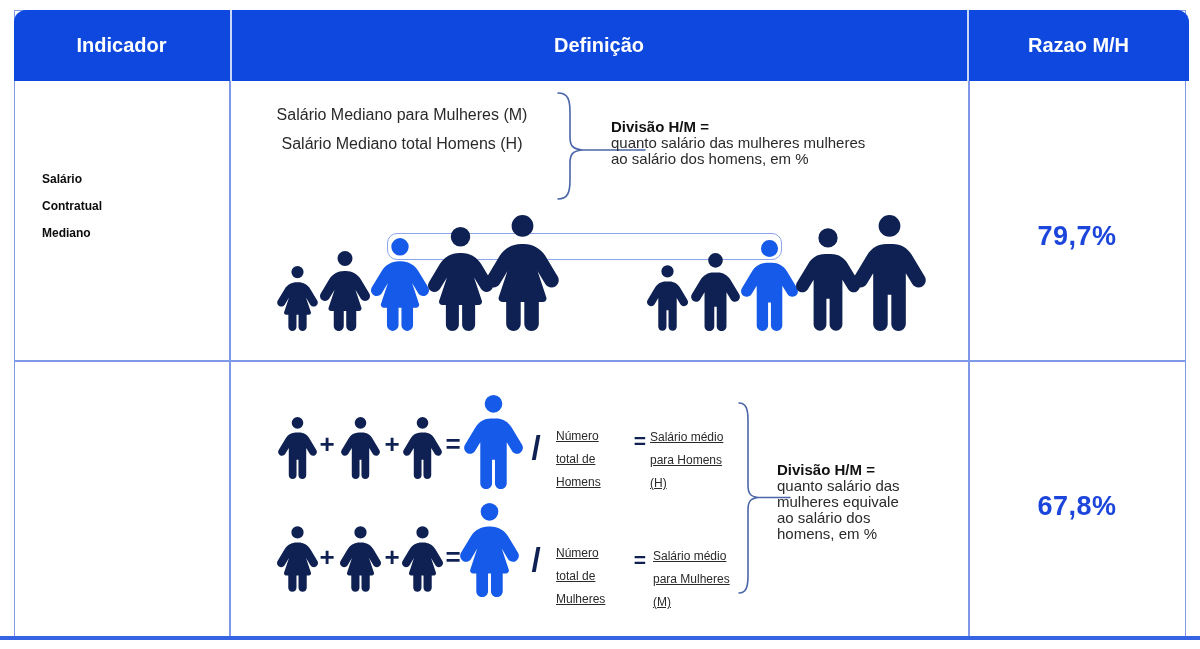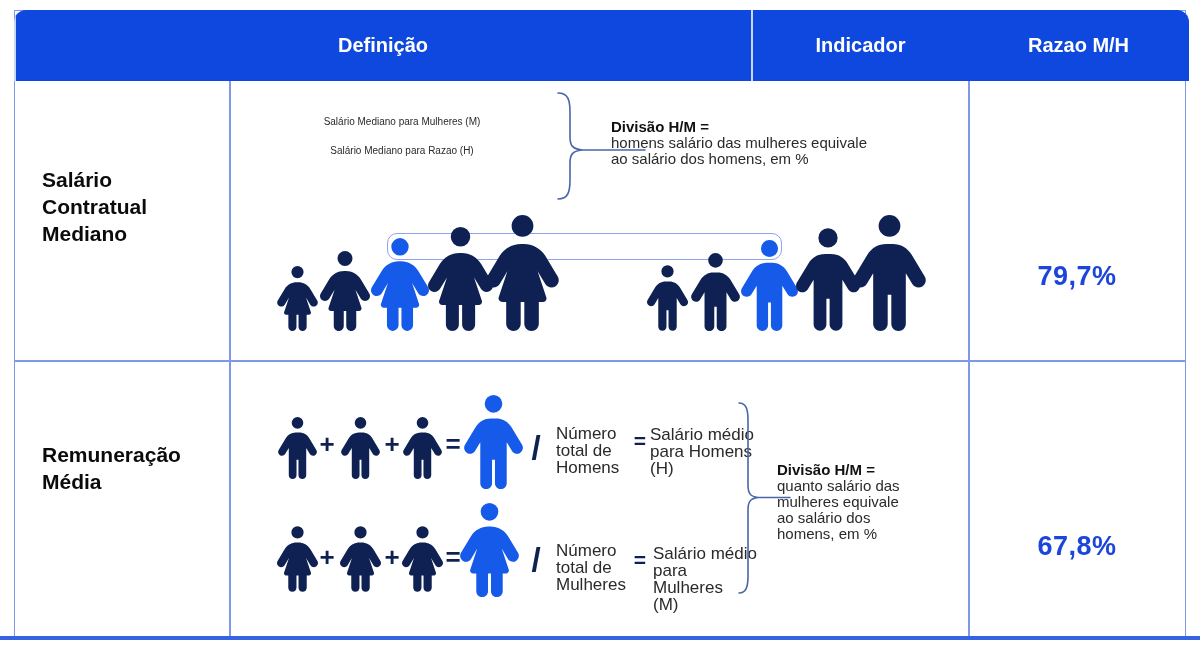--- a/index.html
+++ b/index.html
@@ -16,75 +16,73 @@
          background:var(--header-bg);border-radius:12px 12px 0 0;display:flex;overflow:hidden;}
   .th{display:flex;align-items:center;justify-content:center;color:var(--header-text);
       font-weight:bold;font-size:20px;box-sizing:border-box;}
   .th1{width:216px;}
   .th2{width:739px;border-left:2px solid #C9D6F5;border-right:2px solid #C9D6F5;}
   .th3{flex:1;text-align:center;}
   .vline{position:absolute;top:70px;bottom:0;width:1.5px;background:var(--border);}
   .hline{position:absolute;left:0;right:0;top:349px;height:1.5px;background:var(--border);}
   .bottom-bar{position:absolute;left:0;top:636px;width:1200px;height:3.5px;background:var(--bottom-bar);}
 
-  .row-label{position:absolute;left:42px;font-weight:bold;font-size:21px;line-height:27px;
+  .row-label{position:absolute;left:42px;font-weight:bold;font-size:12px;line-height:27px;
              color:var(--label-text);white-space:pre-line;}
-  .median-lines{position:absolute;left:237px;top:107px;width:330px;text-align:center;
-                font-size:10px;color:var(--body-text);}
+  .median-lines{position:absolute;left:237px;top:100px;width:330px;text-align:center;
+                font-size:16px;color:var(--body-text);}
   .median-lines div{line-height:29px;}
   .division{position:absolute;text-align:left;font-size:15px;line-height:16px;color:var(--body-text);}
   .division-title{font-weight:bold;color:#111;}
   .division-text{white-space:pre-line;}
   .highlight-box{position:absolute;left:387px;top:233px;width:393px;height:25px;
                  border:1.5px solid var(--highlight-box-border);border-radius:10px;}
   .ratio{position:absolute;left:968px;width:218px;text-align:center;font-weight:bold;
-         font-size:27px;color:var(--ratio-text);letter-spacing:.5px;margin-top:40px;}
+         font-size:27px;color:var(--ratio-text);letter-spacing:.5px;}
   .op{position:absolute;transform:translate(-50%,-50%);font-weight:bold;color:var(--icon-dark);}
   .op26{font-size:26px;} .op33{font-size:33px;} .op21{font-size:21px;}
-  .small-block{position:absolute;font-size:17px;line-height:17px;color:var(--body-text);
-               white-space:pre-line;}
+  .small-block{position:absolute;font-size:12px;line-height:23px;color:var(--body-text);
+               white-space:pre-line;text-decoration:underline;}
   .centered{text-align:left;}
   .brace{position:absolute;}
   .brace path{stroke:var(--brace);stroke-width:1.6;fill:none;stroke-linecap:round;}
 </style>
 </head>
 <body>
 
 <div class="stage" id="stage">
 
   <div class="tbl">
     <div class="thead">
+      <div class="th th1">Indicador</div>
       <div class="th th2">Definição</div>
-      <div class="th th1">Indicador</div>
       <div class="th th3">Razao M/H</div>
     </div>
     <div class="vline" style="left:214px"></div>
     <div class="vline" style="left:953px"></div>
     <div class="hline"></div>
   </div>
 
   <div class="row-label" style="top:166px">Salário
 Contratual
 Mediano</div>
-  <div class="row-label" style="top:441px">Remuneração
-Média</div>
 
   <div class="median-lines">
     <div>Salário Mediano para Mulheres (M)</div>
-    <div>Salário Mediano para Razao (H)</div>
+    <div>Salário Mediano total Homens (H)</div>
   </div>
 
   <svg class="brace" style="left:552px;top:90px" width="96" height="112" viewBox="0 0 96 112">
     <path d="M6,3 C16,3 18,10 18,22 L18,47 C18,55 20,59 30,60 C20,61 18,65 18,73 L18,90 C18,102 16,109 6,109"></path>
     <path d="M30,60 L93,60"></path>
   </svg>
 
   <div class="division" style="left:611px;top:119px;width:300px">
     <div class="division-title">Divisão H/M =</div>
-    <div class="division-text">homens salário das mulheres equivale
+    <div class="division-text">quanto salário das mulheres mulheres
 ao salário dos homens, em %</div>
   </div>
 
   <div class="highlight-box"></div>
 
   <span class="op op26" style="left:327px;top:444px">+</span>
   <span class="op op26" style="left:392px;top:444px">+</span>
   <span class="op op26" style="left:453px;top:444px">=</span>
   <span class="op op33" style="left:536px;top:448px">/</span>
   <div class="small-block" style="left:556px;top:425px">Número

